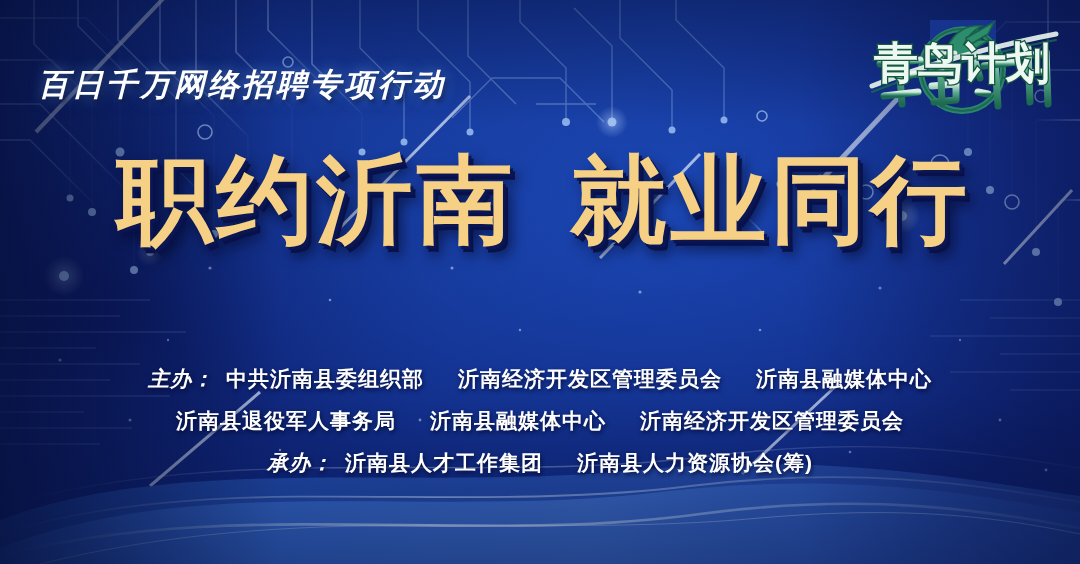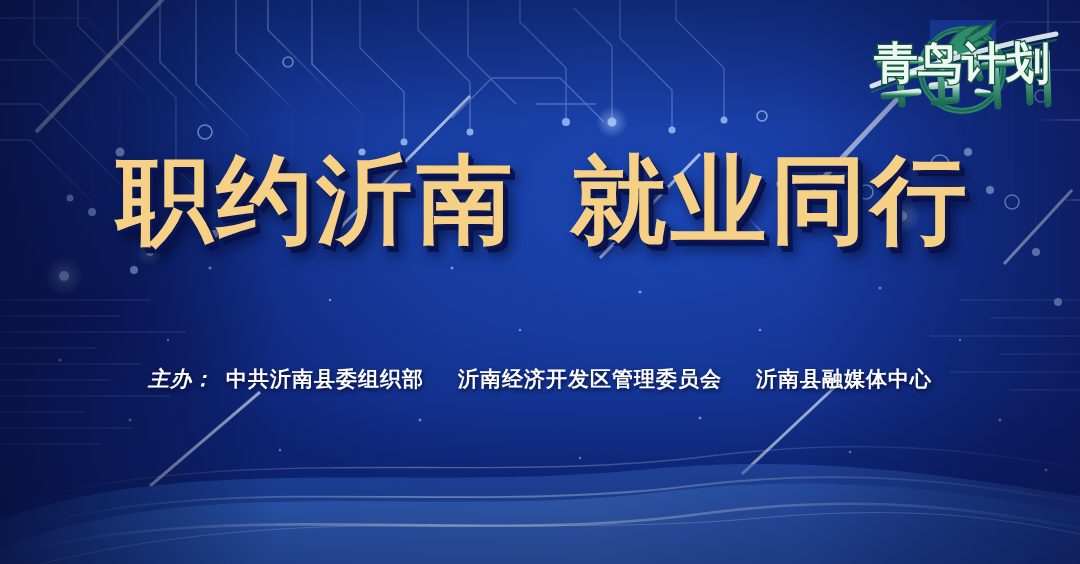--- a/index.html
+++ b/index.html
@@ -275,33 +275,40 @@
       <path d="M0 534 C 210 468, 450 516, 690 486 C 870 464, 990 488, 1080 502" stroke="url(#wB)" stroke-width="1.8" fill="none" opacity=".8"></path>
       <path d="M0 506 C 240 440, 470 486, 710 456 C 890 434, 1000 456, 1080 468" stroke="url(#wB)" stroke-width="1.4" fill="none" opacity=".55"></path>
       <path d="M40 564 C 300 500, 520 540, 760 518 C 920 504, 1010 520, 1080 534" stroke="#dcebff" stroke-width="1" fill="none" opacity=".35"></path>
     </svg>
 
     <div class="vignette"></div>
   </div>
 
   <div class="content">
 
+    <div class="kicker">百日千万网络招聘专项行动</div>
 
     <div class="headline">
       <span>职约沂南</span><span class="gap"></span><span>就业同行</span>
     </div>
 
 
     <div class="orgs">
 
       <div class="org-line">
         <span class="lbl">主办：</span><span class="item">中共沂南县委组织部</span><span class="item">沂南经济开发区管理委员会</span><span class="item">沂南县融媒体中心</span>
       </div>
 
-
+      <div class="org-line">
+        <span class="item">沂南县退役军人事务局</span><span class="item">沂南县融媒体中心</span><span class="item">沂南经济开发区管理委员会</span>
+      </div>
+
+      <div class="org-line">
+        <span class="lbl">承办：</span><span class="item">沂南县人才工作集团</span><span class="item">沂南县人力资源协会(筹)</span>
+      </div>
 
     </div>
 
     <div class="logo">
       <svg viewBox="0 0 200 118">
         <defs>
           <linearGradient id="lgGreen" x1="0" y1="0" x2="0" y2="1">
             <stop offset="0" stop-color="#d9ece2"></stop>
             <stop offset="0.45" stop-color="#5fae90"></stop>
             <stop offset="1" stop-color="#1d6a50"></stop>

